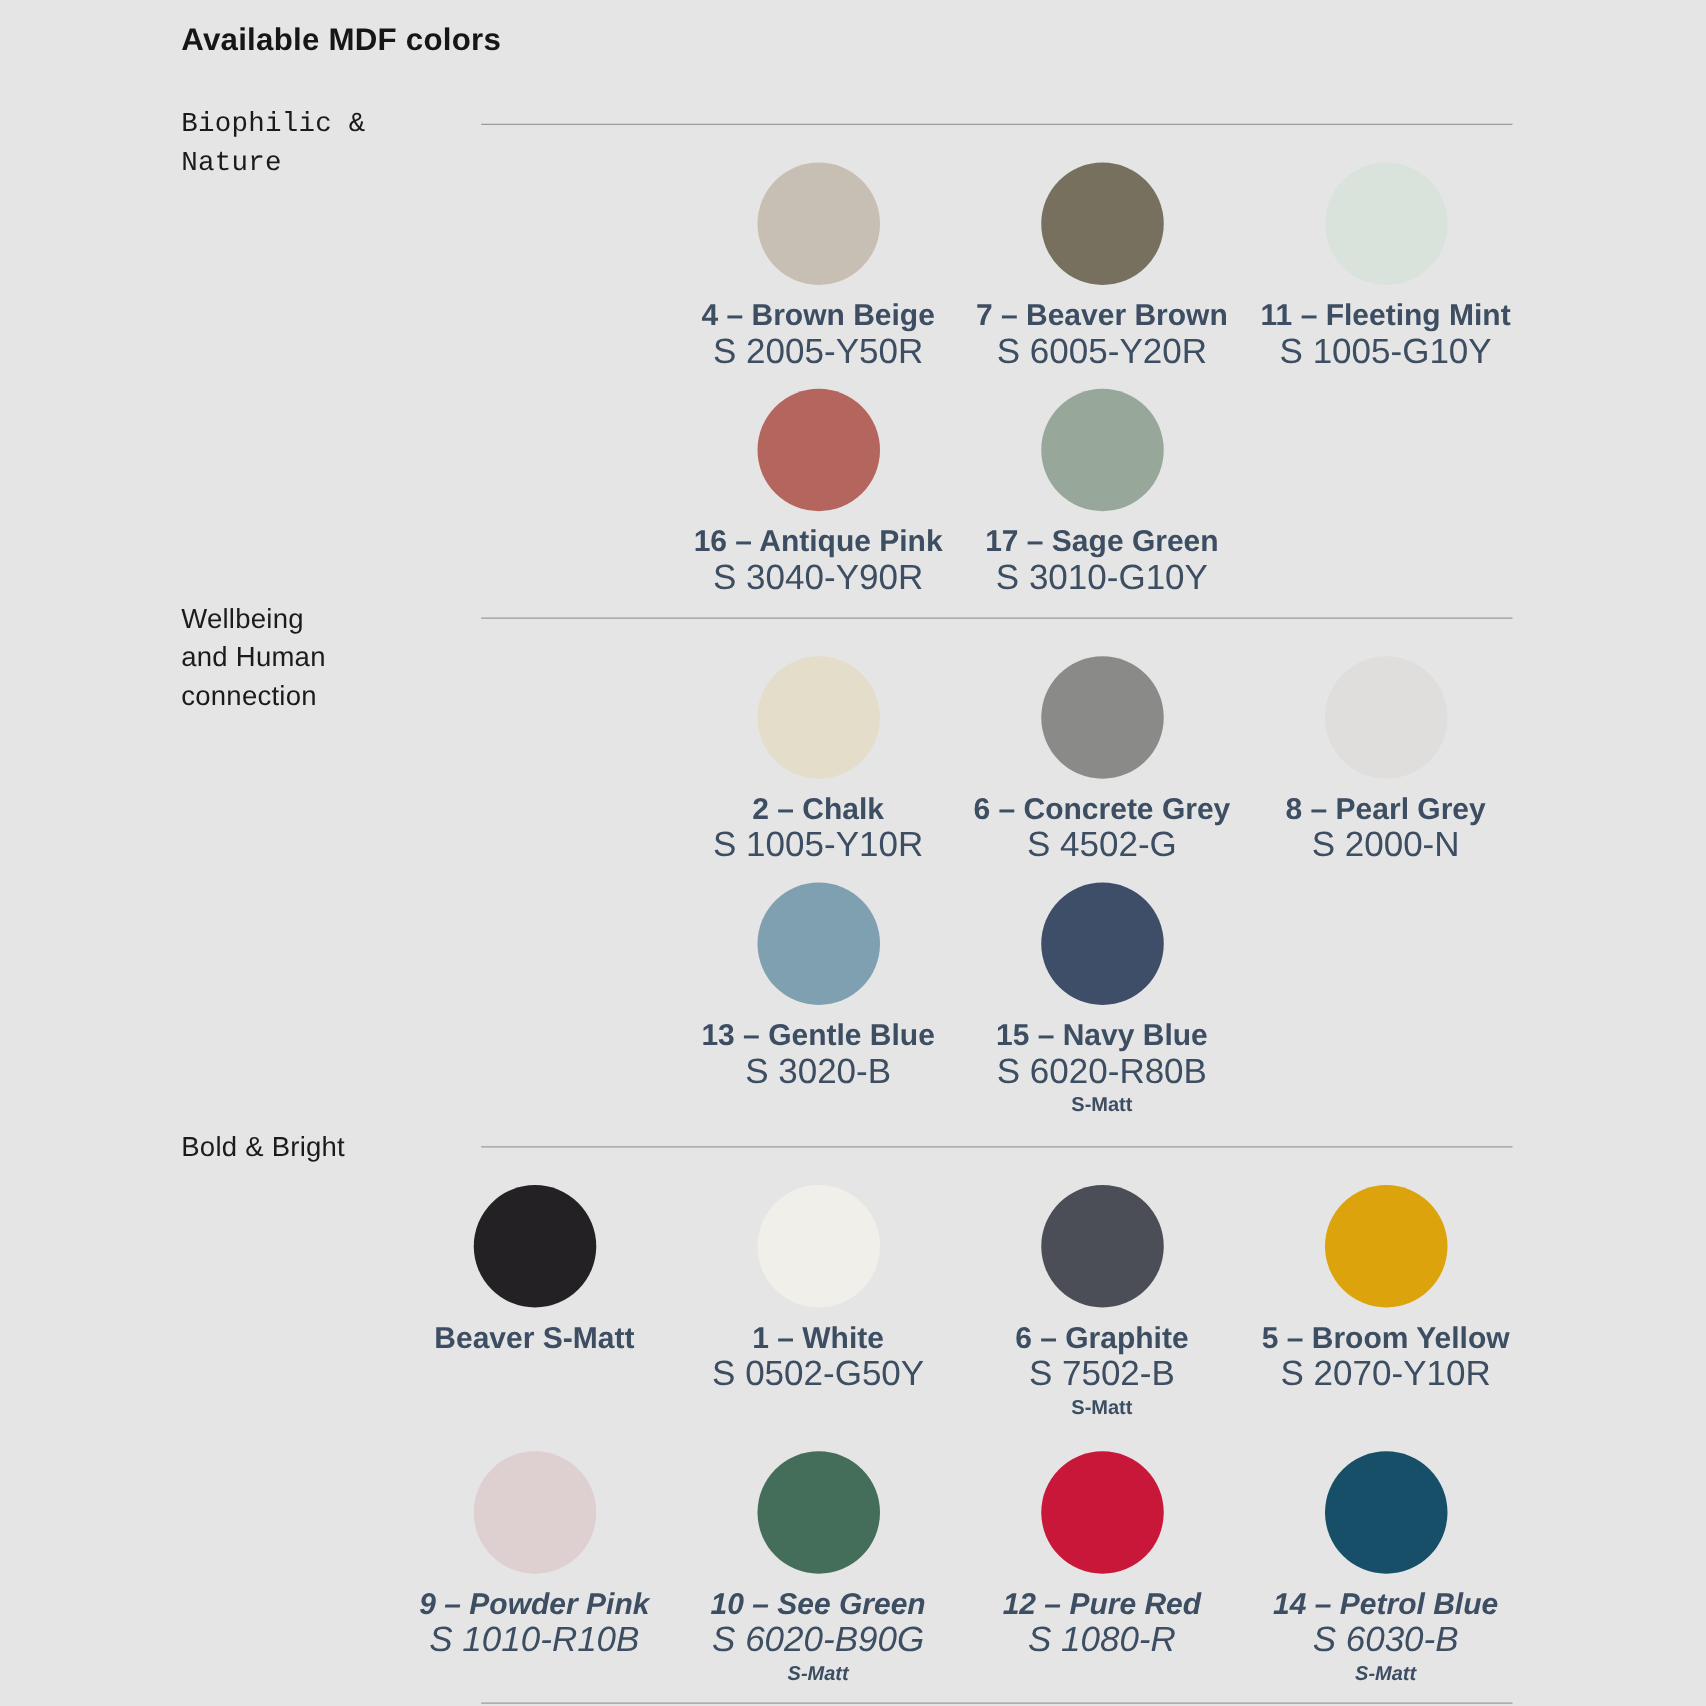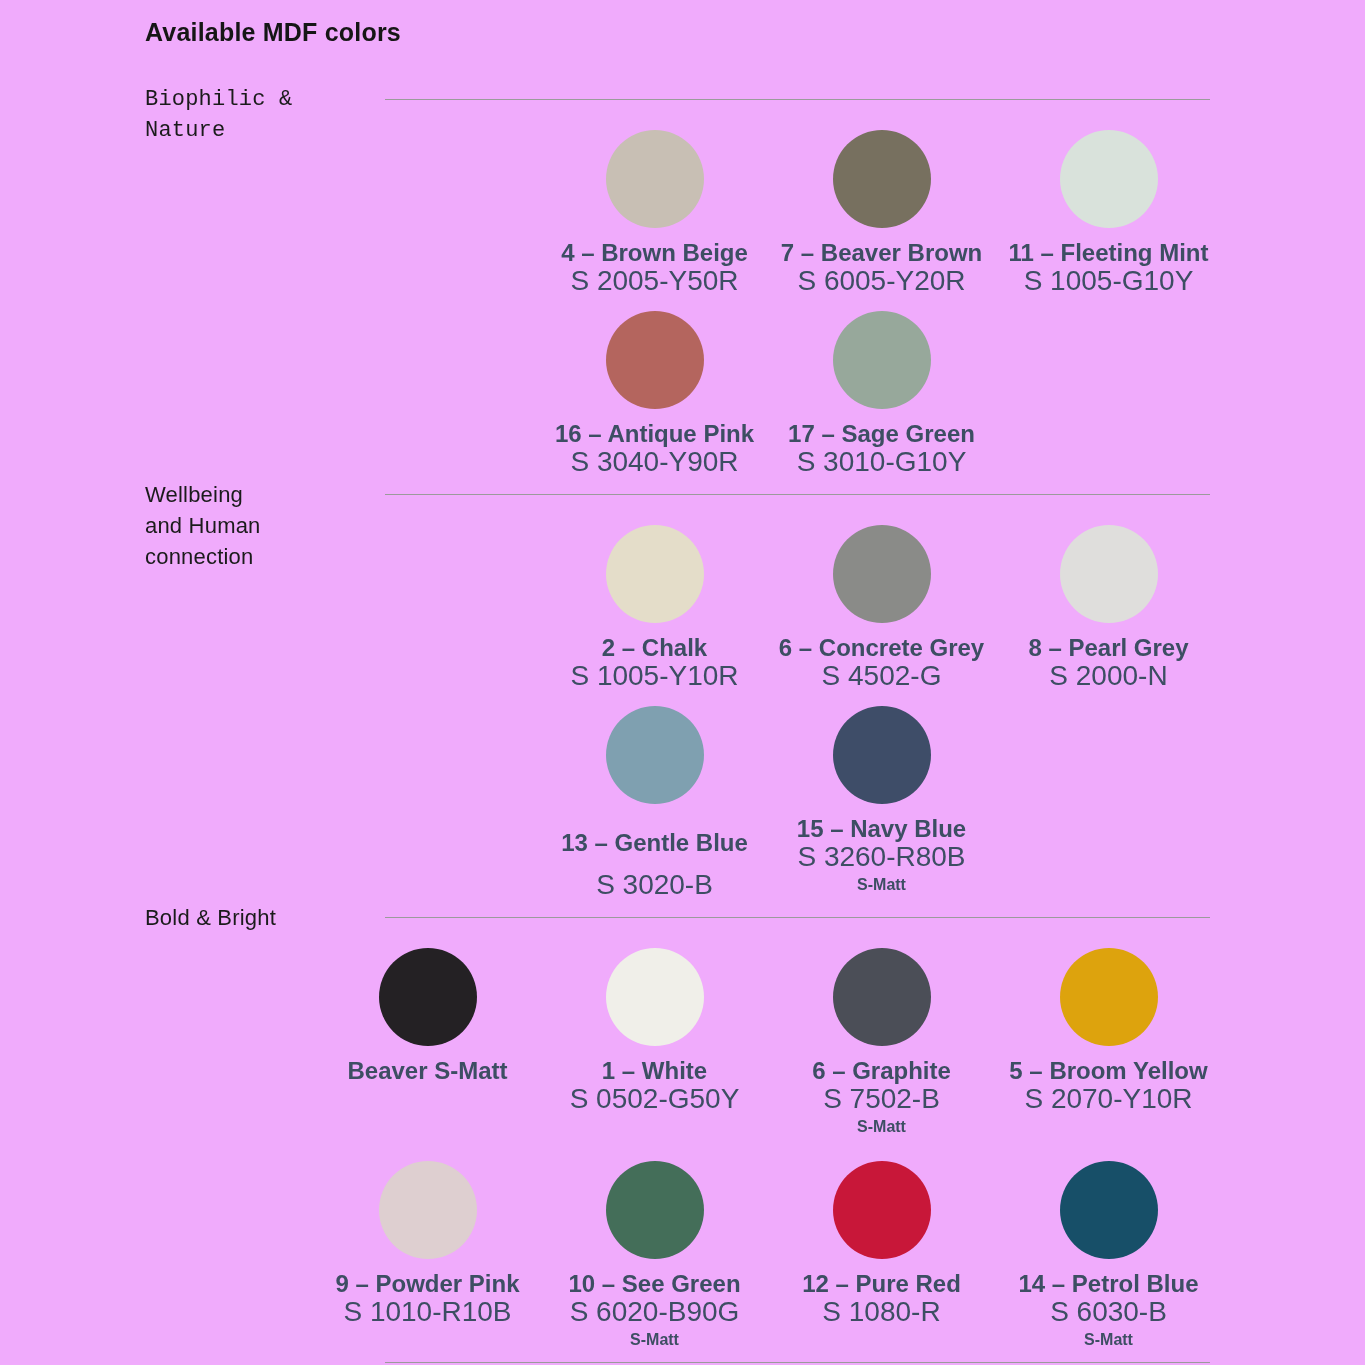--- a/index.html
+++ b/index.html
@@ -4,21 +4,21 @@
 <style>
   html, body {
     margin: 0;
     padding: 0;
     background: #ffffff;
   }
   .page {
     position: relative;
     width: 1365px;
     height: 1365px;
-    background: #f0abfc;
+    background: #e5e5e5;
     box-sizing: border-box;
     padding: 16px 0 16px 145px;
     font-family: "Liberation Sans", sans-serif;
     overflow: hidden;
   }
   .title {
     font-size: 25px;
     font-weight: bold;
     color: #161616;
     line-height: 32px;
@@ -55,20 +55,21 @@
     display: grid;
     grid-template-columns: repeat(4, 227px);
     margin-left: 169px;
     margin-top: 16px;
   }
   .row:first-of-type {
     margin-top: 10px;
   }
   .sec3 .row + .row {
     margin-top: 20px;
+    font-style: italic;
   }
   .cell {
     display: flex;
     flex-direction: column;
     align-items: center;
     text-align: center;
   }
   .circle {
     width: 98px;
     height: 98px;
@@ -166,29 +167,29 @@
             <div class="swatch-name">6 – Concrete Grey</div>
             <div class="swatch-code">S 4502-G</div>
           </div>
           <div class="cell">
             <div class="circle" style="background: rgb(223, 222, 220);"></div>
             <div class="swatch-name">8 – Pearl Grey</div>
             <div class="swatch-code">S 2000-N</div>
           </div>
         </div>
         <div class="row">
-          <div class="cell" style="grid-column-start: 2; justify-content: space-between;">
+          <div class="cell" style="grid-column-start: 2;">
             <div class="circle" style="background: rgb(127, 160, 176);"></div>
             <div class="swatch-name">13 – Gentle Blue</div>
             <div class="swatch-code">S 3020-B</div>
           </div>
           <div class="cell">
             <div class="circle" style="background: rgb(62, 77, 104);"></div>
             <div class="swatch-name">15 – Navy Blue</div>
-            <div class="swatch-code">S 3260-R80B</div>
+            <div class="swatch-code">S 6020-R80B</div>
             <div class="swatch-finish">S-Matt</div>
           </div>
         </div>
       </section>
       <section class="sec sec3">
         <div class="sec-head">
           <div class="sec-label">
             <div>Bold &amp; Bright</div>
           </div>
           <div class="rule"></div>

